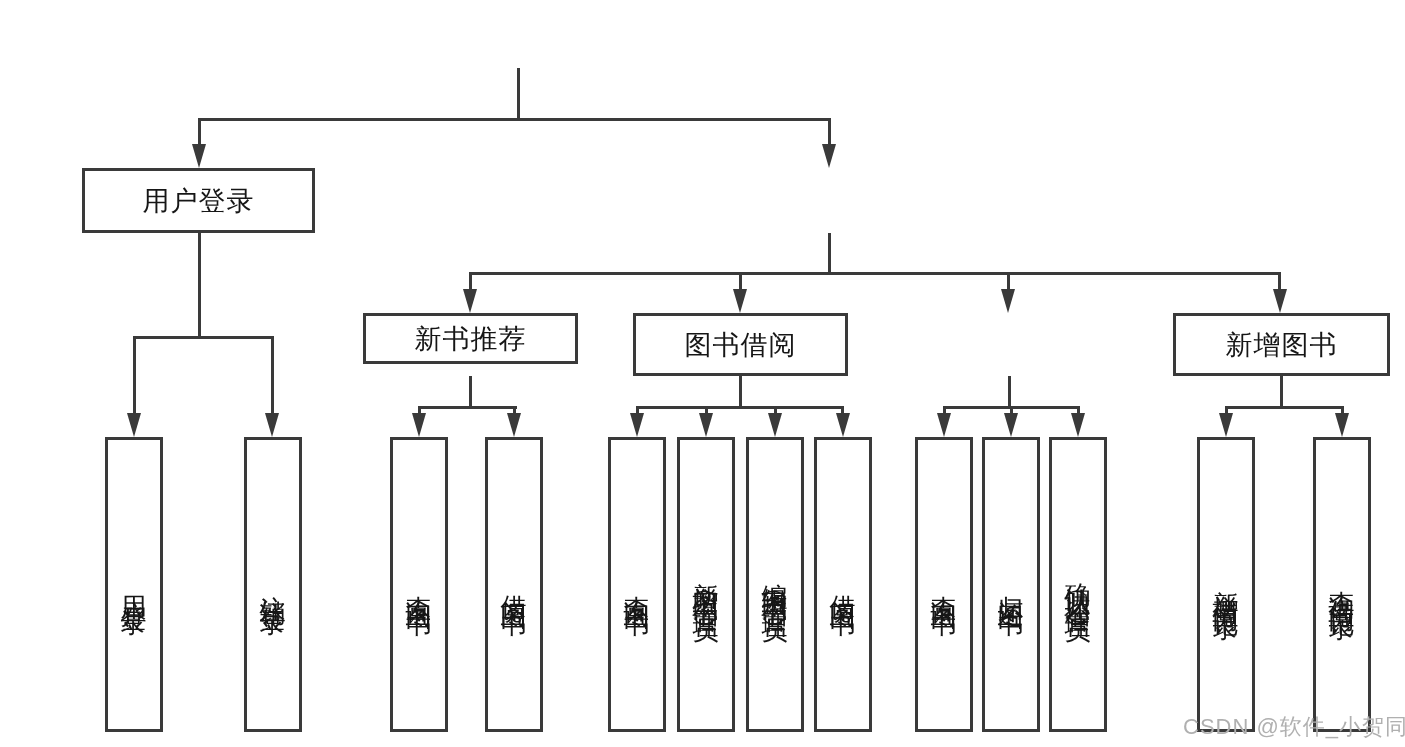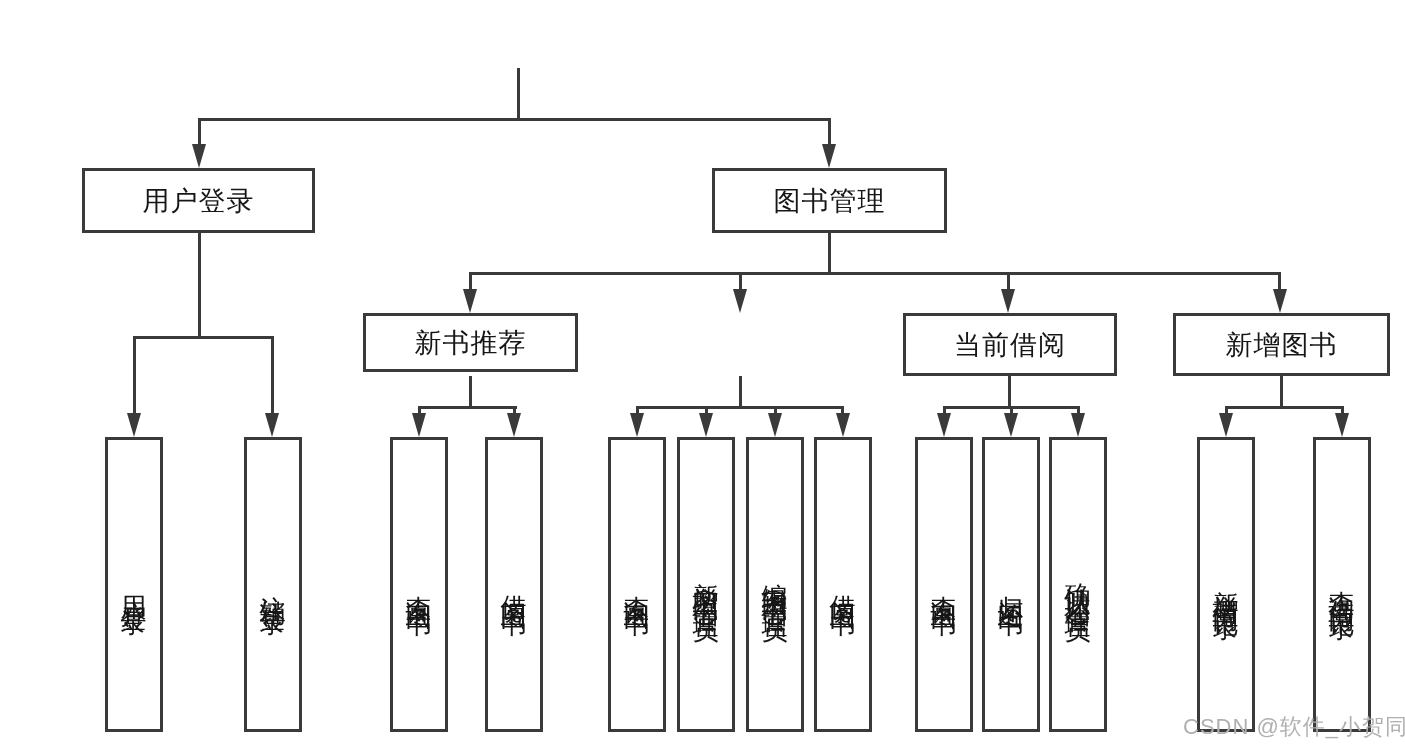--- a/index.html
+++ b/index.html
@@ -61,42 +61,41 @@
 
 
   <div class="vline" style="left:517px;top:68px;height:50px;"></div>
   <div class="hline" style="left:198px;top:118px;width:633px;"></div>
   <div class="vline" style="left:198px;top:118px;height:30px;"></div>
   <div class="arrow" style="left:192px;top:144px;"></div>
   <div class="vline" style="left:828px;top:118px;height:30px;"></div>
   <div class="arrow" style="left:822px;top:144px;"></div>
 
   <div class="box" style="left:82px;top:168px;width:233px;height:65px;">用户登录</div>
-  <div class="box" style="left:712px;top:168px;width:235px;height:65px;">图书管理</div>
 
   <div class="vline" style="left:198px;top:233px;height:106px;"></div>
   <div class="hline" style="left:133px;top:336px;width:141px;"></div>
   <div class="vline" style="left:133px;top:336px;height:82px;"></div>
   <div class="arrow" style="left:127px;top:413px;"></div>
   <div class="vline" style="left:271px;top:336px;height:82px;"></div>
   <div class="arrow" style="left:265px;top:413px;"></div>
 
   <div class="vline" style="left:828px;top:233px;height:42px;"></div>
   <div class="hline" style="left:469px;top:272px;width:812px;"></div>
   <div class="vline" style="left:469px;top:272px;height:20px;"></div>
   <div class="arrow" style="left:463px;top:289px;"></div>
   <div class="vline" style="left:739px;top:272px;height:20px;"></div>
   <div class="arrow" style="left:733px;top:289px;"></div>
   <div class="vline" style="left:1007px;top:272px;height:20px;"></div>
   <div class="arrow" style="left:1001px;top:289px;"></div>
   <div class="vline" style="left:1278px;top:272px;height:20px;"></div>
   <div class="arrow" style="left:1273px;top:289px;"></div>
 
-  <div class="box" style="left:363px;top:313px;width:215px;height:59px;">新书推荐</div>
-  <div class="box" style="left:903px;top:313px;width:214px;height:63px;">当前借阅</div>
+  <div class="box" style="left:363px;top:313px;width:215px;height:51px;">新书推荐</div>
+  <div class="box" style="left:633px;top:313px;width:215px;height:63px;">图书借阅</div>
   <div class="box" style="left:1173px;top:313px;width:217px;height:63px;">新增图书</div>
 
   <div class="vline" style="left:469px;top:376px;height:33px;"></div>
   <div class="hline" style="left:418px;top:406px;width:99px;"></div>
   <div class="vline" style="left:418px;top:406px;height:14px;"></div>
   <div class="arrow" style="left:412px;top:413px;"></div>
   <div class="vline" style="left:513px;top:406px;height:14px;"></div>
   <div class="arrow" style="left:507px;top:413px;"></div>
 
   <div class="vline" style="left:739px;top:376px;height:33px;"></div>

